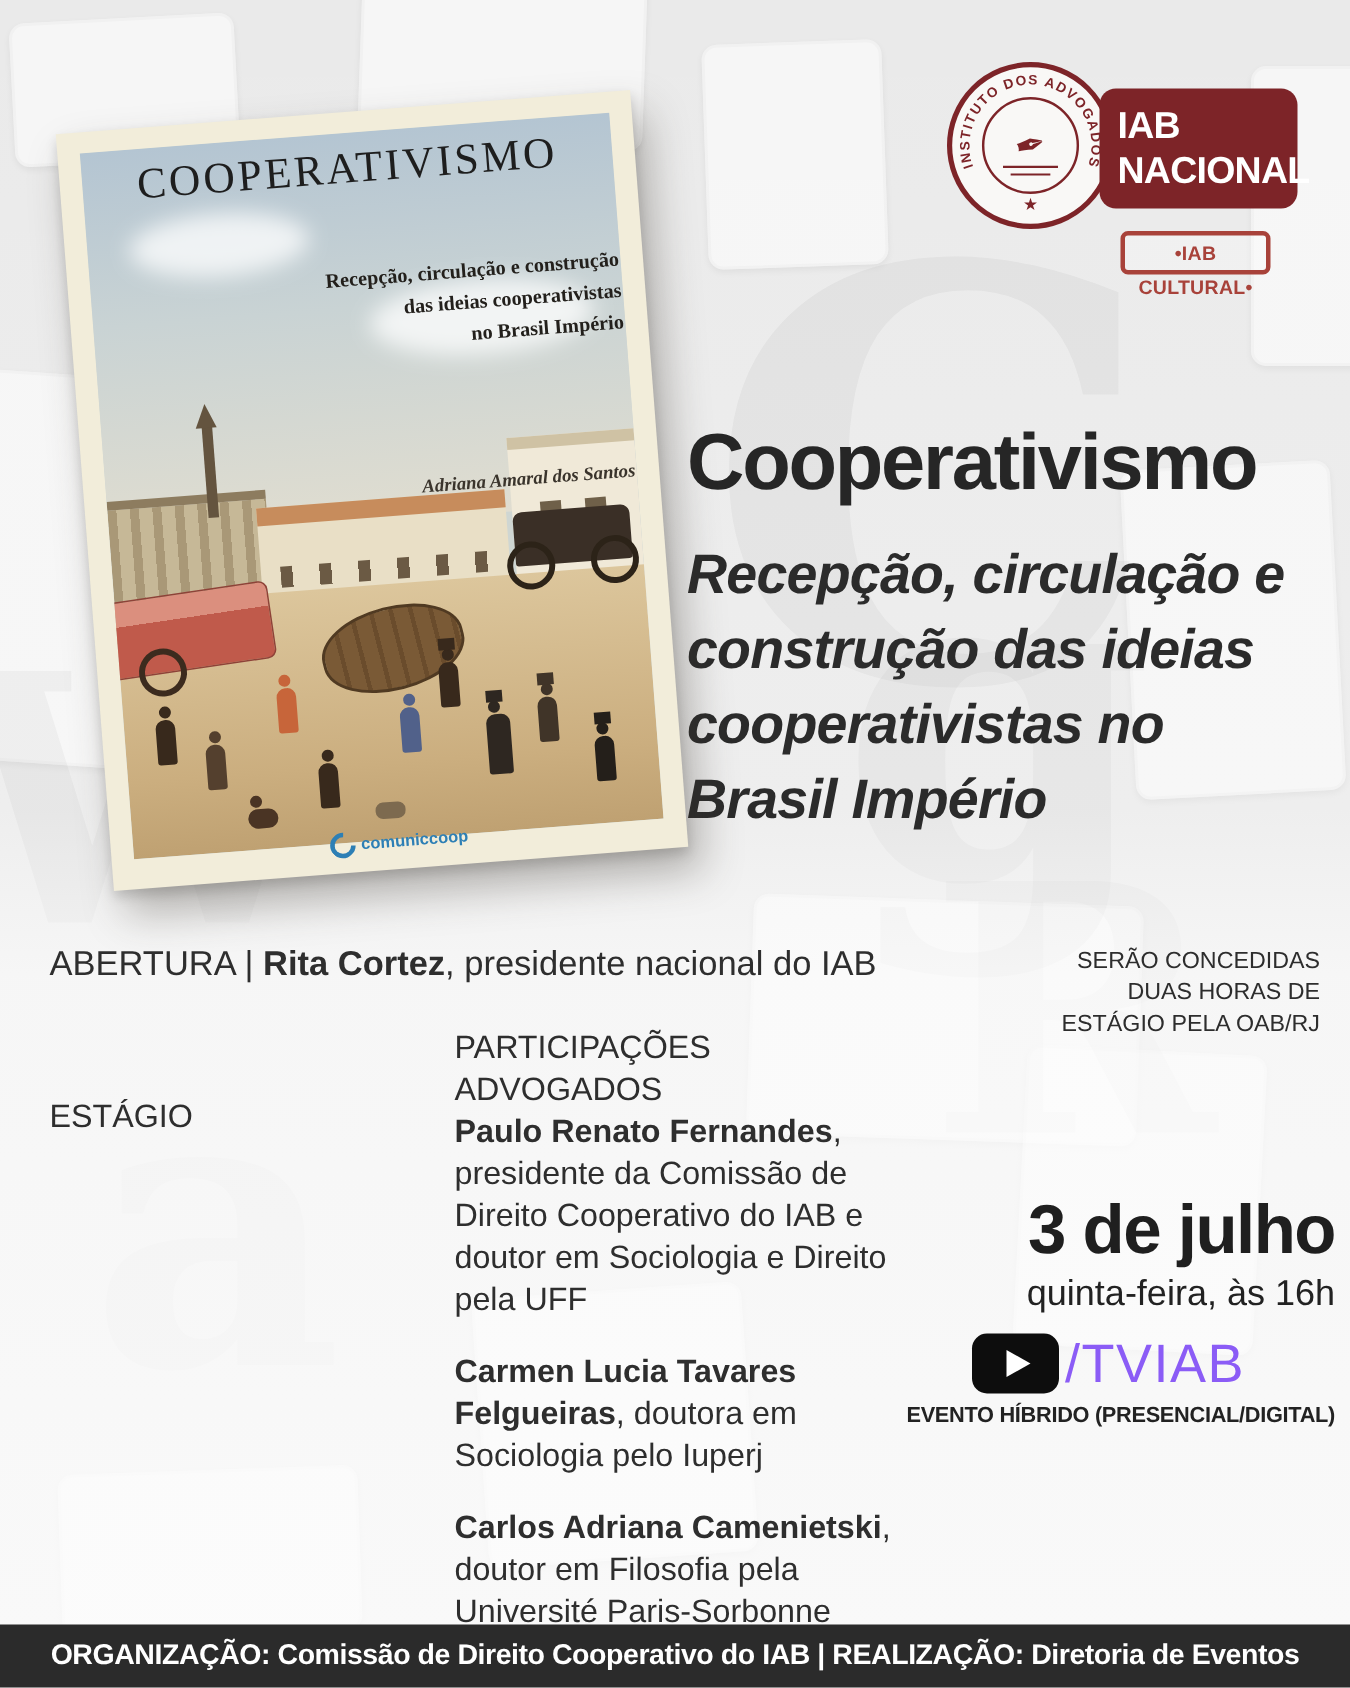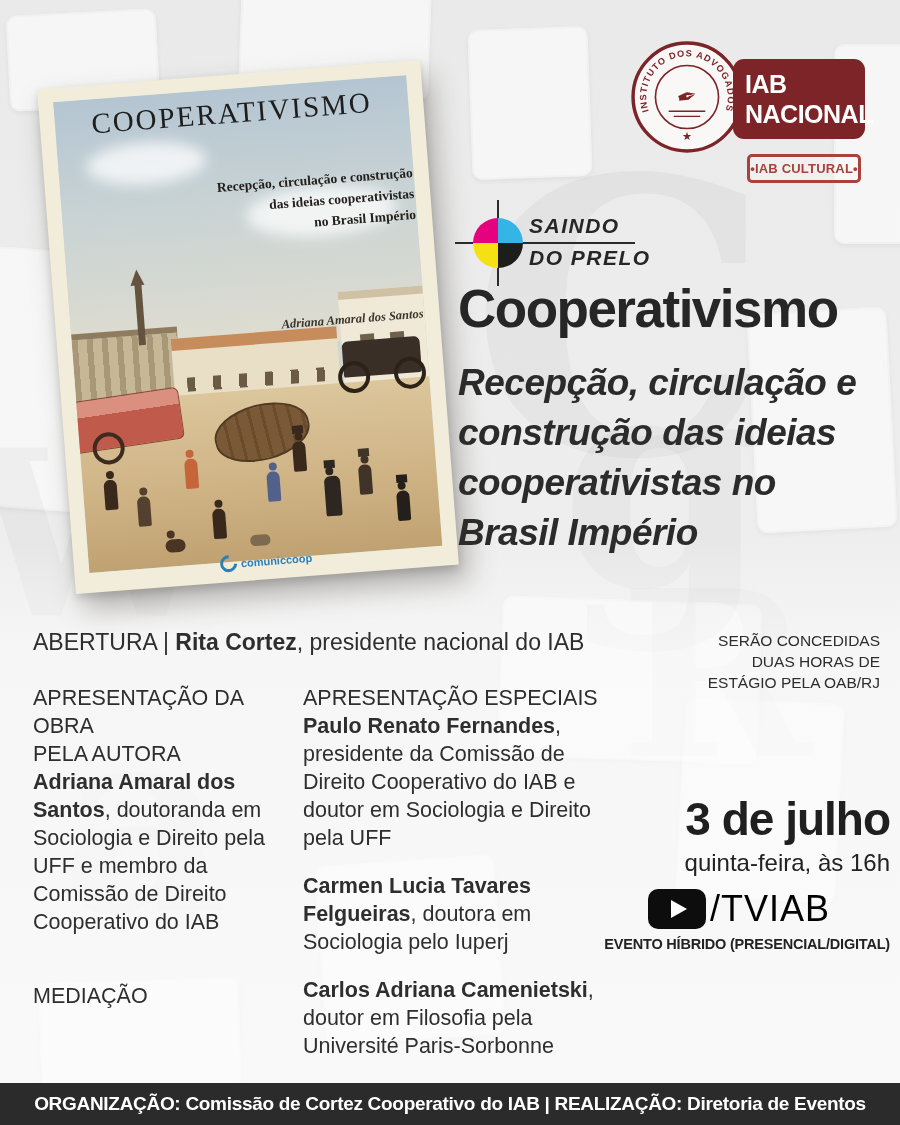--- a/index.html
+++ b/index.html
@@ -91,21 +91,21 @@
   .cover-pub{position:absolute;bottom:10px;left:0;right:0;z-index:2;display:flex;
     align-items:center;justify-content:center;gap:4px;color:#2d7fb5;font-weight:700;font-size:11px;}
   .pub-ring{width:11px;height:11px;border-radius:50%;border:3px solid #2d7fb5;
     border-right-color:transparent;transform:rotate(-40deg);}
 
   
   .seal{position:absolute;left:630px;top:40px;z-index:2;}
   .badge{position:absolute;left:733px;top:59px;width:132px;height:80px;z-index:2;
     background:#7d2428;border-radius:11px;color:#fff;box-sizing:border-box;padding:10px 0 0 12px;}
   .badge div{font-size:25px;font-weight:700;line-height:30px;letter-spacing:-0.5px;}
-  .stamp{position:absolute;left:747px;top:154px;width:114px;height:29px;z-index:2;
+  .stamp{position:absolute;left:747px;top:154px;width:100px;height:29px;z-index:2;
     border:3px solid #a8423a;border-radius:5px;box-sizing:border-box;background:rgba(255,255,255,.25);
     color:#a8423a;font-weight:800;font-size:13px;letter-spacing:.2px;text-align:center;line-height:23px;}
 
   
   .prelo{position:absolute;left:455px;top:200px;width:260px;height:90px;z-index:2;}
   .ph-line{position:absolute;left:0;top:42px;width:180px;height:2px;background:#2b2b2b;}
   .pv-line{position:absolute;left:42px;top:0;width:2px;height:86px;background:#2b2b2b;}
   .cmyk{position:absolute;left:18px;top:18px;width:50px;height:50px;border-radius:50%;
     background:conic-gradient(#35b4e6 0 90deg,#1d1d1b 90deg 180deg,#f5e013 180deg 270deg,#e6017e 270deg 360deg);}
   .prelo-t1,.prelo-t2{position:absolute;left:74px;font-size:21px;font-style:italic;font-weight:800;
@@ -133,21 +133,21 @@
     font-size:15.5px;line-height:21px;font-weight:500;color:#2d2d2d;}
   .event-block{position:absolute;left:588px;top:792px;width:302px;z-index:2;text-align:right;color:#222;}
   .date{font-size:46px;font-weight:800;letter-spacing:-1px;color:#1f1f1f;}
   .weekday{font-size:24px;font-weight:500;margin-top:3px;}
   .venue{margin-top:9px;font-size:20.5px;line-height:26px;letter-spacing:-0.3px;}
   .venue strong{font-weight:700;}
   .yt-row{margin-top:11px;display:flex;align-items:center;justify-content:center;gap:4px;}
   .yt-icon{position:relative;display:inline-block;width:58px;height:40px;background:#0d0d0d;border-radius:10px;}
   .yt-tri{position:absolute;left:23px;top:11px;width:0;height:0;border-left:16px solid #fff;
     border-top:9px solid transparent;border-bottom:9px solid transparent;}
-  .yt-handle{font-size:36px;font-weight:300;letter-spacing:1px;color:#000000;}
+  .yt-handle{font-size:36px;font-weight:300;letter-spacing:1px;color:#8b5cf6;}
   .hybrid{margin-top:6px;font-size:14.5px;font-weight:700;letter-spacing:-0.2px;}
 
   
   .footer-bar{position:absolute;left:0;right:0;top:1083px;height:42px;z-index:5;background:#2b2b2b;
     color:#fff;text-align:center;line-height:42px;font-size:19px;font-weight:700;letter-spacing:-0.3px;}
 </style>
 </head>
 <body>
 
 <div class="poster">
@@ -223,51 +223,39 @@
     <text x="56" y="98" text-anchor="middle" font-size="11" fill="#7d2428" font-family="DejaVu Sans, sans-serif">★</text>
     <text x="56" y="64" text-anchor="middle" font-size="24" fill="#7d2428" font-family="DejaVu Sans, sans-serif" transform="rotate(-15 56 56)">✒</text>
     <path d="M38,70 h36 M43,75 h26" stroke="#7d2428" stroke-width="1.4"></path>
   </svg>
   <div class="badge">
     <div data-bind="header.badge_line1">IAB</div>
     <div data-bind="header.badge_line2">NACIONAL</div>
   </div>
   <div class="stamp" data-bind="header.stamp">•IAB CULTURAL•</div>
 
-  <div class="prelo">
-    <div class="ph-line"></div>
-    <div class="pv-line"></div>
-    <div class="cmyk"></div>
-    <div class="prelo-t1" data-bind="prelo.line1">SAINDO</div>
-    <div class="prelo-t2" data-bind="prelo.line2">DO PRELO</div>
-  </div>
 
   <h1 class="hero-title" data-bind="hero.title">Cooperativismo</h1>
   <div class="hero-sub" data-bind-lines="hero.subtitle_lines">Recepção, circulação e
 construção das ideias
 cooperativistas no
 Brasil Império</div>
 
   <div class="abertura">
     <span data-bind="abertura.label">ABERTURA | </span><strong data-bind="abertura.name">Rita Cortez</strong><span data-bind="abertura.detail">, presidente nacional do IAB</span>
   </div>
 
   <div class="col col-left">
-    <div class="block-1">
-      <div class="blk-header" data-bind-lines="presentation.header_lines">APRESENTAÇÃO DA OBRA
-PELA AUTORA</div>
-      <p class="blk-body"><strong data-bind="presentation.name">Adriana Amaral dos Santos</strong><span data-bind="presentation.detail">, doutoranda em Sociologia e Direito pela UFF e membro da Comissão de Direito Cooperativo do IAB</span></p>
+    <div class="block-2">
+      <div class="blk-header" data-bind="mediacao.header">ESTÁGIO</div>
     </div>
-    <div class="block-2">
-      <div class="blk-header" data-bind="mediacao.header">MEDIAÇÃO</div>
-    </div>
   </div>
 
   <div class="col col-mid">
-    <div class="blk-header" data-bind="participacoes.header">APRESENTAÇÃO ESPECIAIS</div>
+    <div class="blk-header" data-bind="participacoes.header">PARTICIPAÇÕES ADVOGADOS</div>
     <p class="blk-body entry"><strong data-bind="participacoes.entries.0.name">Paulo Renato Fernandes</strong><span data-bind="participacoes.entries.0.detail">, presidente da Comissão de Direito Cooperativo do IAB e doutor em Sociologia e Direito pela UFF</span></p>
     <p class="blk-body entry"><strong data-bind="participacoes.entries.1.name">Carmen Lucia Tavares Felgueiras</strong><span data-bind="participacoes.entries.1.detail">, doutora em Sociologia pelo Iuperj</span></p>
     <p class="blk-body entry"><strong data-bind="participacoes.entries.2.name">Carlos Adriana Camenietski</strong><span data-bind="participacoes.entries.2.detail">, doutor em Filosofia pela Université Paris-Sorbonne</span></p>
   </div>
 
   <div class="oab-note" data-bind-lines="event.oab_note_lines">SERÃO CONCEDIDAS
 DUAS HORAS DE
 ESTÁGIO PELA OAB/RJ</div>
 
   <div class="event-block">
@@ -276,15 +264,15 @@
     <div class="yt-row">
       <span class="yt-icon">
           <span class="yt-tri"></span>
         </span>
       <span class="yt-handle" data-bind="event.youtube_handle">/TVIAB</span>
     </div>
     <div class="hybrid" data-bind="event.hybrid_note">EVENTO HÍBRIDO (PRESENCIAL/DIGITAL)</div>
   </div>
 
   <div class="footer-bar">
-    <span data-bind="footer.text">ORGANIZAÇÃO: Comissão de Cortez Cooperativo do IAB | REALIZAÇÃO: Diretoria de Eventos</span>
+    <span data-bind="footer.text">ORGANIZAÇÃO: Comissão de Direito Cooperativo do IAB | REALIZAÇÃO: Diretoria de Eventos</span>
   </div>
 </div>
 
 </body></html>

